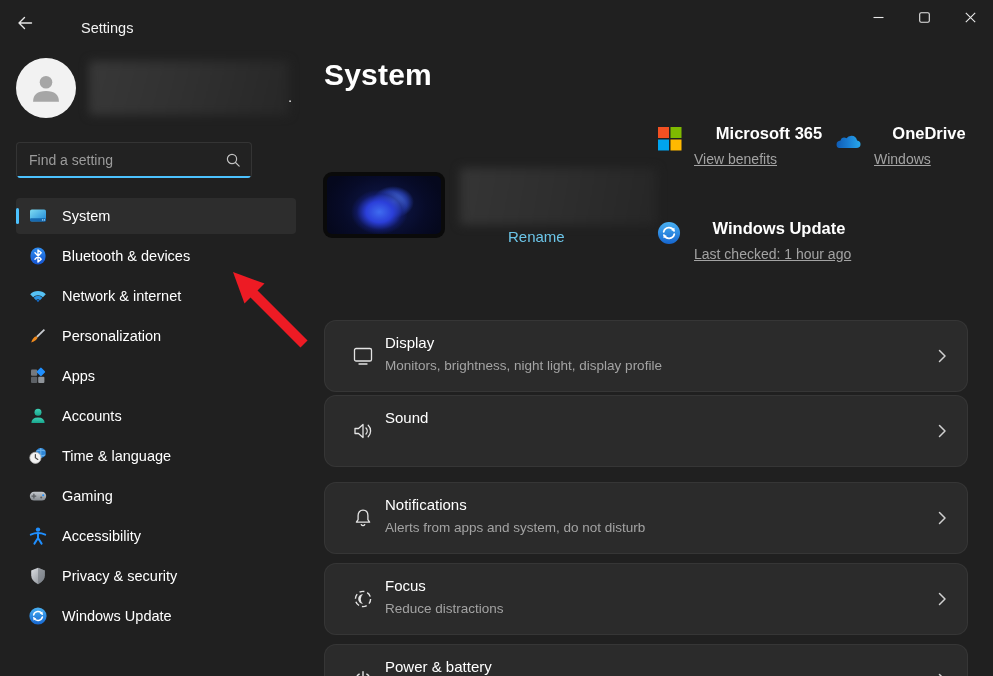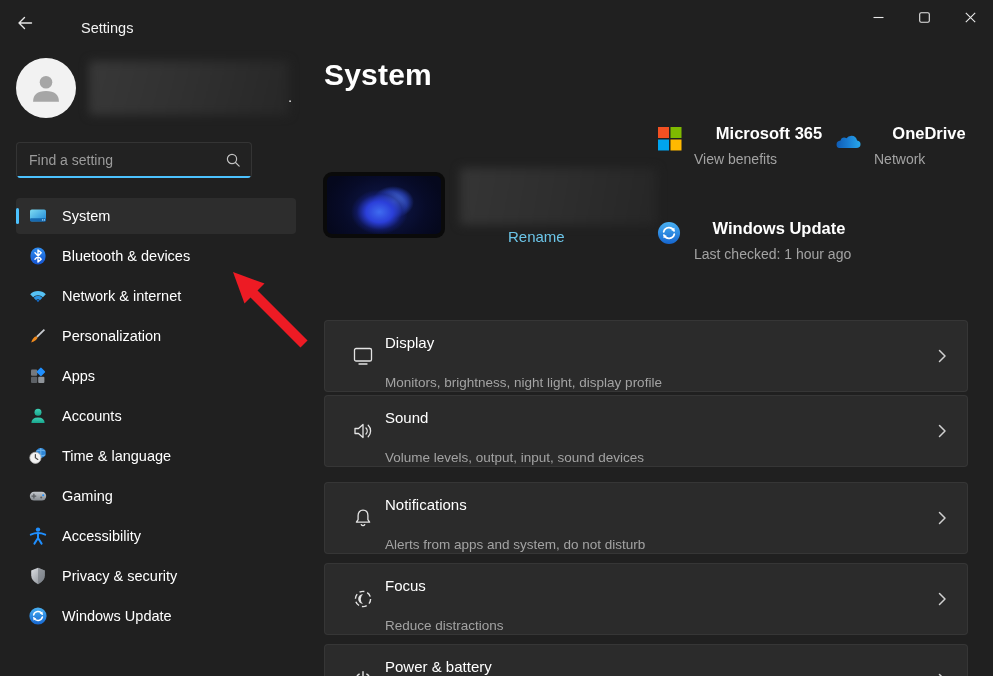--- a/index.html
+++ b/index.html
@@ -95,31 +95,31 @@
     background:linear-gradient(100deg,#353535 0%,#2e2e2e 50%,#262626 100%);
     filter:blur(5px);
   }
   .rename-link {
     position:absolute; left:460px; top:228px; font-size:15px;
     color:#6cc5e8; cursor:pointer; text-decoration:none;margin-left:48px;
   }
 
   .tile { position:absolute; }
   .tile .t-title { font-size:16.5px; font-weight:700; color:#ffffff;text-align:center; }
-  .tile .t-sub { font-size:14px; color:#a3a3a3; margin-top:5px; line-height:22px; }
+  .tile .t-sub { font-size:14px; color:#a3a3a3; margin-top:5px; line-height:22px;text-decoration:underline; }
   .tile-icon { position:absolute; }
 
   .card {
     position:absolute; left:324px; width:644px; height:72px;
     background:#2b2b2b; border:1px solid rgba(255,255,255,0.055);
-    border-radius:4px; cursor:pointer;
+    border-radius:12px; cursor:pointer;
   }
   .card .c-icon { position:absolute; left:26px; top:50%; transform:translateY(-50%); width:24px; height:24px; }
   .card .c-title { position:absolute; left:60px; top:13px; font-size:15px; color:#ffffff; }
-  .card .c-sub { position:absolute; left:60px; top:37px; font-size:13.5px; color:#a3a3a3;margin-top:17px; }
+  .card .c-sub { position:absolute; left:60px; top:37px; font-size:13.5px; color:#a3a3a3; }
   .card .c-chevron { position:absolute; right:16px; top:50%; transform:translateY(-50%); width:18px; height:18px; }
 
   .annotation-arrow { position:absolute; left:0; top:0; width:993px; height:676px; pointer-events:none; }
 </style>
 </head>
 <body>
 
 <svg width="0" height="0" style="position:absolute">
   <defs>
     <linearGradient id="gSys" x1="0" y1="0" x2="1" y2="1">
@@ -349,21 +349,21 @@
     <div class="t-sub">View benefits</div>
   </div>
 
   <span class="tile-icon" style="left:832px; top:131px;">
     <svg width="31" height="21" viewBox="0 0 30 20">
       <path d="M7 16.2 H23.4 Q27.6 16.2 27.6 12.6 Q27.6 9.4 24.3 9 Q23.3 4.4 18.8 4.4 Q15.6 4.4 14 6.9 Q13 6.2 11.7 6.2 Q8.8 6.2 8.3 9.1 Q4.4 9.5 4.4 12.9 Q4.4 16.2 7 16.2 Z" fill="url(#gOd)"></path>
     </svg>
   </span>
   <div class="tile" style="left:874px; top:124px; width:110px;">
     <div class="t-title">OneDrive</div>
-    <div class="t-sub">Network</div>
+    <div class="t-sub">Windows</div>
   </div>
 
   <span class="tile-icon" style="left:657px; top:221px;">
     <svg width="24" height="24" viewBox="0 0 20 20">
       <circle cx="10" cy="10" r="9.2" fill="url(#gWu)"></circle>
       <path d="M5.6 9 A4.6 4.6 0 0 1 14.2 8.2" stroke="#ffffff" stroke-width="1.5" fill="none" stroke-linecap="round"></path>
       <path d="M14.6 5.6 L14.4 8.6 L11.6 7.6 Z" fill="#ffffff"></path>
       <path d="M14.4 11 A4.6 4.6 0 0 1 5.8 11.8" stroke="#ffffff" stroke-width="1.5" fill="none" stroke-linecap="round"></path>
       <path d="M5.4 14.4 L5.6 11.4 L8.4 12.4 Z" fill="#ffffff"></path>
     </svg>
@@ -391,21 +391,20 @@
 
   <div class="card" style="top:395px;">
     <span class="c-icon">
       <svg width="24" height="24" viewBox="0 0 24 24">
         <path d="M4 9.5 H7.5 L12 5.5 V18.5 L7.5 14.5 H4 Z" stroke="#e4e4e4" stroke-width="1.3" fill="none" stroke-linejoin="round"></path>
         <path d="M15 9 A4.3 4.3 0 0 1 15 15" stroke="#e4e4e4" stroke-width="1.3" fill="none" stroke-linecap="round"></path>
         <path d="M17.2 6.3 A8 8 0 0 1 17.2 17.7" stroke="#e4e4e4" stroke-width="1.3" fill="none" stroke-linecap="round"></path>
       </svg>
     </span>
     <span class="c-title">Sound</span>
-    <span class="c-sub">Volume levels, output, input, sound devices</span>
     <span class="c-chevron">
       <svg width="18" height="18" viewBox="0 0 18 18">
           <path d="M6.5 3.5 L12 9 L6.5 14.5" stroke="#d0d0d0" stroke-width="1.5" fill="none" stroke-linecap="round" stroke-linejoin="round"></path>
         </svg>
     </span>
   </div>
 
   <div class="card" style="top:482px;">
     <span class="c-icon">
       <svg width="24" height="24" viewBox="0 0 24 24">

